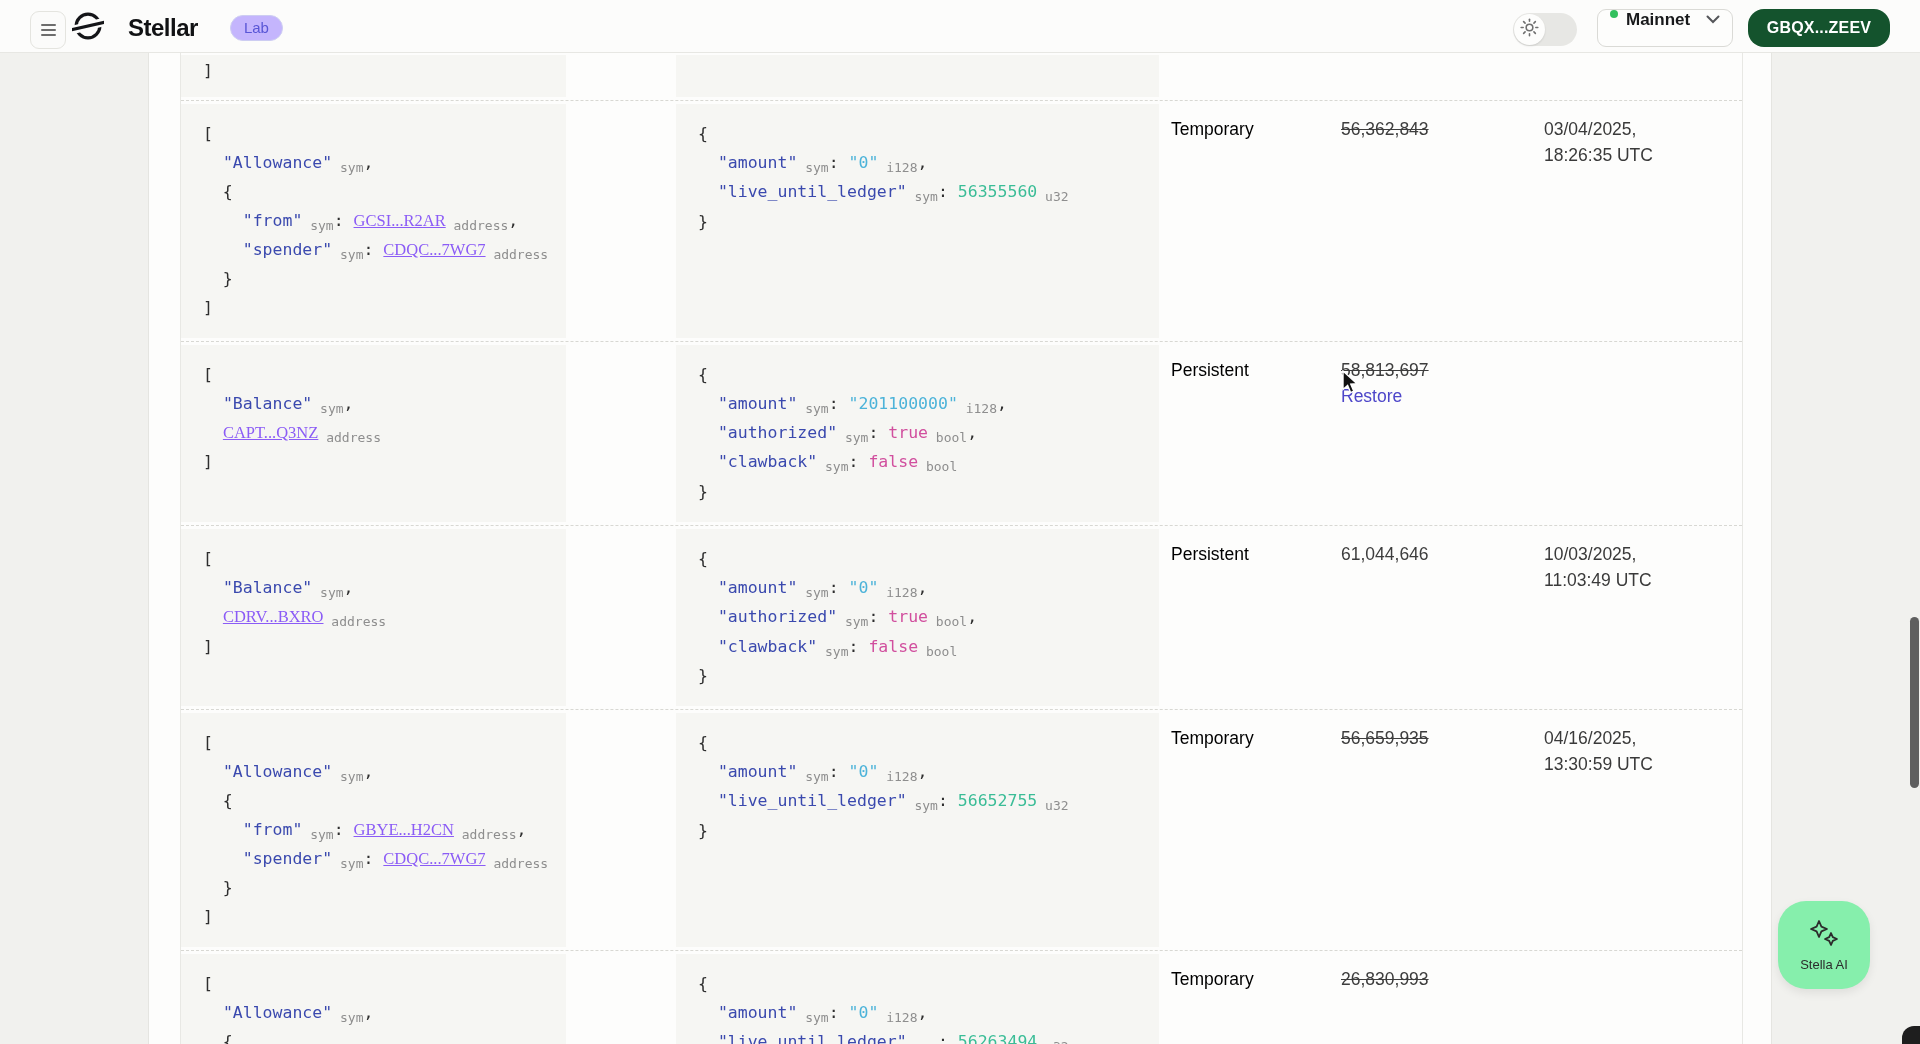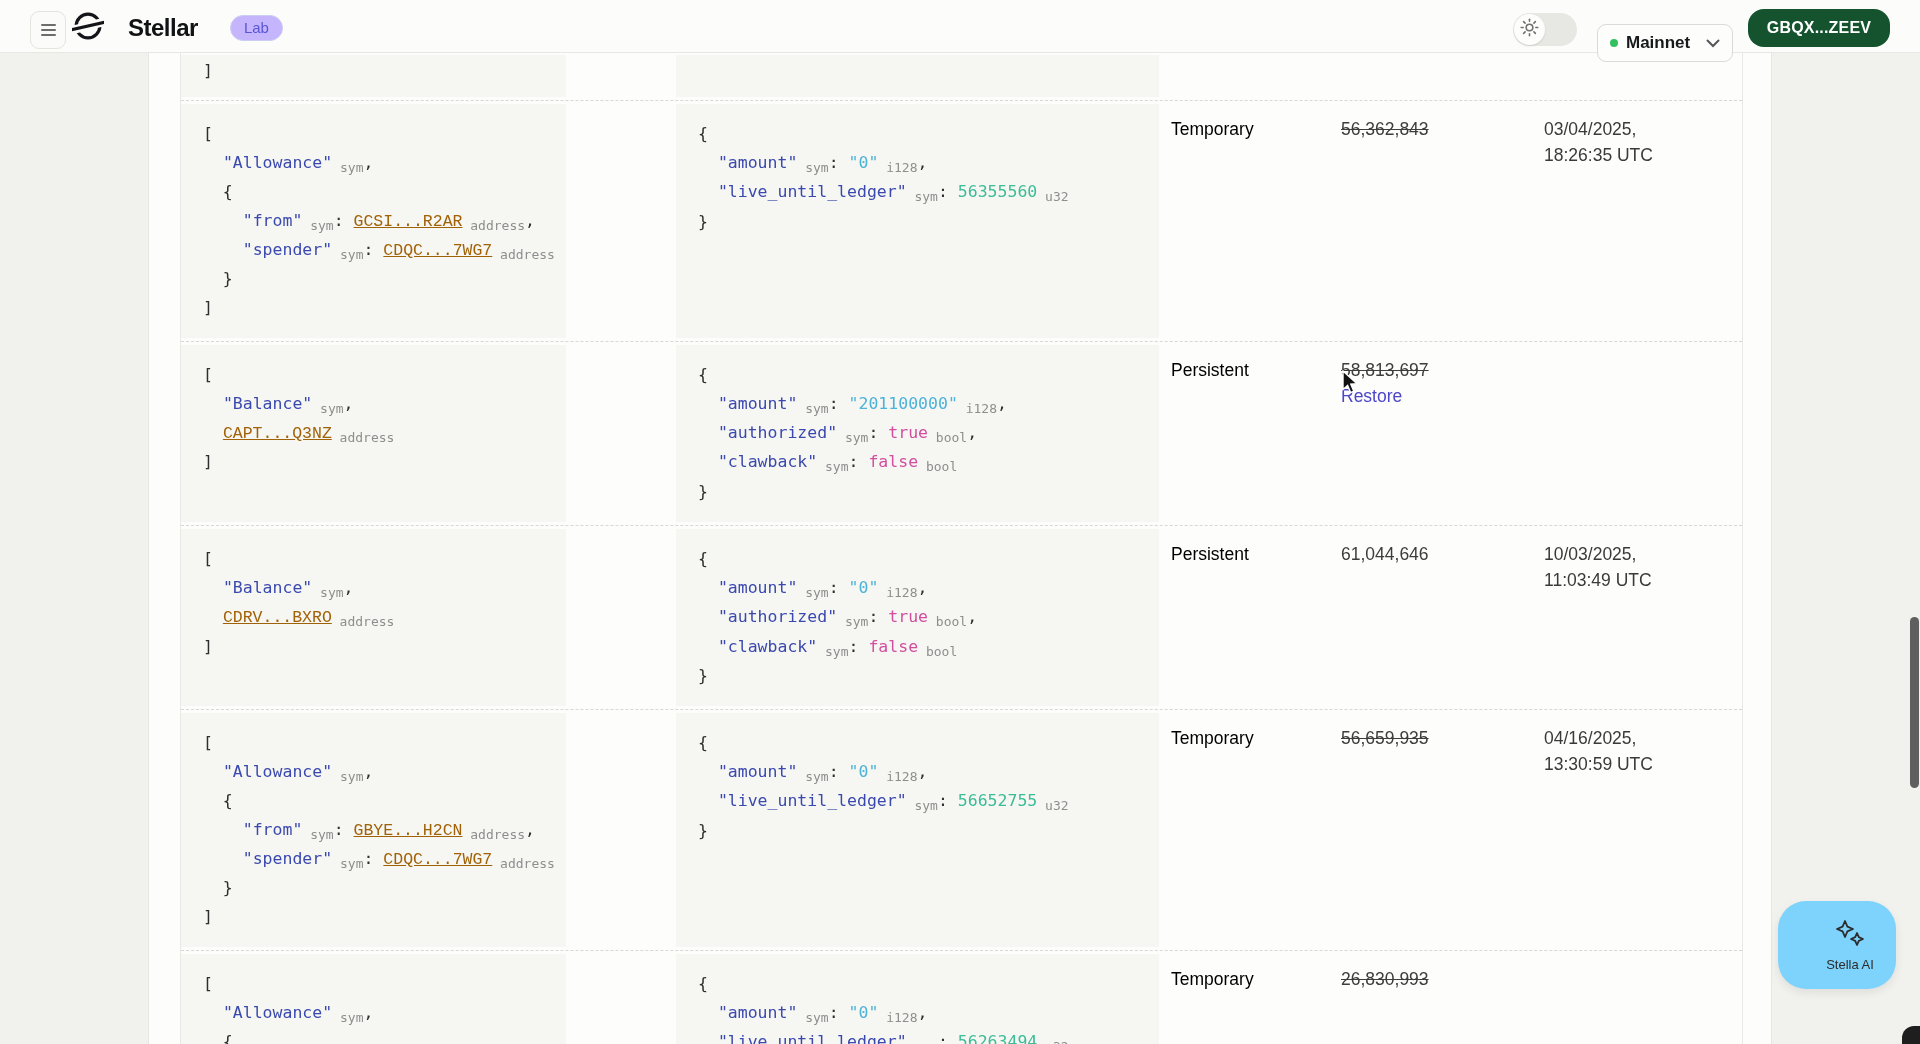--- a/index.html
+++ b/index.html
@@ -30,22 +30,22 @@
     position:absolute;left:1513px;top:13px;width:64px;height:33px;border-radius:17px;
     background:#e7e7e4;cursor:pointer;
   }
   .theme-knob{
     position:absolute;left:1px;top:1px;width:31px;height:31px;border-radius:50%;
     background:#fdfdfc;box-shadow:0 1px 2px rgba(0,0,0,.12);
     display:flex;align-items:center;justify-content:center;
   }
   .network-btn{
     position:absolute;left:1597px;top:9px;width:136px;height:38px;border-radius:9px;
-    background:#fdfdfc;border:1px solid #dadad6;display:flex;align-items:center;
-    padding:0 12px;box-sizing:border-box;cursor:pointer;gap:8px;margin-top:15px;
+    background:#fdfdfc;border:1px solid #dadad6;display:flex;align-items:flex-start;
+    padding:0 12px;box-sizing:border-box;cursor:pointer;gap:8px;
   }
   .net-dot{width:8px;height:8px;border-radius:50%;background:#33c05e;flex:0 0 auto;}
   .net-label{font-size:17px;font-weight:700;color:#18191b;flex:1;}
   .account-btn{
     position:absolute;left:1748px;top:9px;width:142px;height:38px;border-radius:16px;
     background:#14532d;color:#ffffff;font-size:16px;font-weight:700;
     display:flex;align-items:center;justify-content:center;letter-spacing:.2px;cursor:pointer;
   }
   
   .left-rail{position:absolute;left:0;top:52px;width:148px;bottom:0;background:#f1f1ee;}
@@ -69,40 +69,39 @@
   .value-cell{width:483px;flex:0 0 auto;}
   .partial .code-cell{padding-top:2px;padding-bottom:12px;}
   .code-line{white-space:pre;}
   .tok-k{color:#3a49ae;}
   .tok-s{color:#4cb3d9;}
   .tok-n{color:#3bbd97;}
   .tok-b{color:#d14f9e;}
   .tok-p{color:#2e2e2e;}
   .tok-t{color:#8e8e8e;font-size:13px;position:relative;top:4px;}
   .tok-a{
-    color:#a16207;text-decoration:underline;cursor:pointer;
-    font-family:Liberation Mono, monospace;font-size:16.5px;font-weight:500;
+    color:#8b5cf6;text-decoration:underline;cursor:pointer;
+    font-family:Liberation Serif, serif;font-size:16.5px;font-weight:500;
   }
   .status{position:absolute;left:990px;top:15px;font-size:17.5px;color:#000000;line-height:26px;}
   .ledger{position:absolute;left:1160px;top:15px;font-size:17.5px;color:#3d3d3d;line-height:26px;}
   .ledger-num{display:block;}
   .ledger-num.expired{text-decoration:line-through;}
   .restore{display:block;color:#4d46c9;cursor:pointer;}
   .date{position:absolute;left:1363px;top:15px;font-size:17.5px;color:#3a3a3a;line-height:26px;width:185px;}
   
   .scroll-thumb{
     position:absolute;right:1px;top:617px;width:9px;height:171px;border-radius:5px;
     background:#5f5f5f;cursor:pointer;z-index:40;
   }
   .stella-btn{
     position:absolute;left:1778px;top:901px;width:92px;height:88px;border-radius:28px;
-    background:#7dd3fc;cursor:pointer;z-index:40;
+    background:#86efac;cursor:pointer;z-index:40;
     display:flex;flex-direction:column;align-items:center;justify-content:center;gap:2px;
     box-shadow:0 4px 10px rgba(0,0,0,.08);
-    padding-left:26px;
   }
   .stella-label{font-size:13px;color:#2c2c2c;font-weight:500;}
   .corner-dark{
     position:absolute;right:0;bottom:0;width:18px;height:18px;background:#1e1e1e;
     border-top-left-radius:12px;z-index:41;
   }
   .cursor{position:absolute;left:1341px;top:370px;z-index:50;pointer-events:none;}
 </style>
 </head>
 <body>

